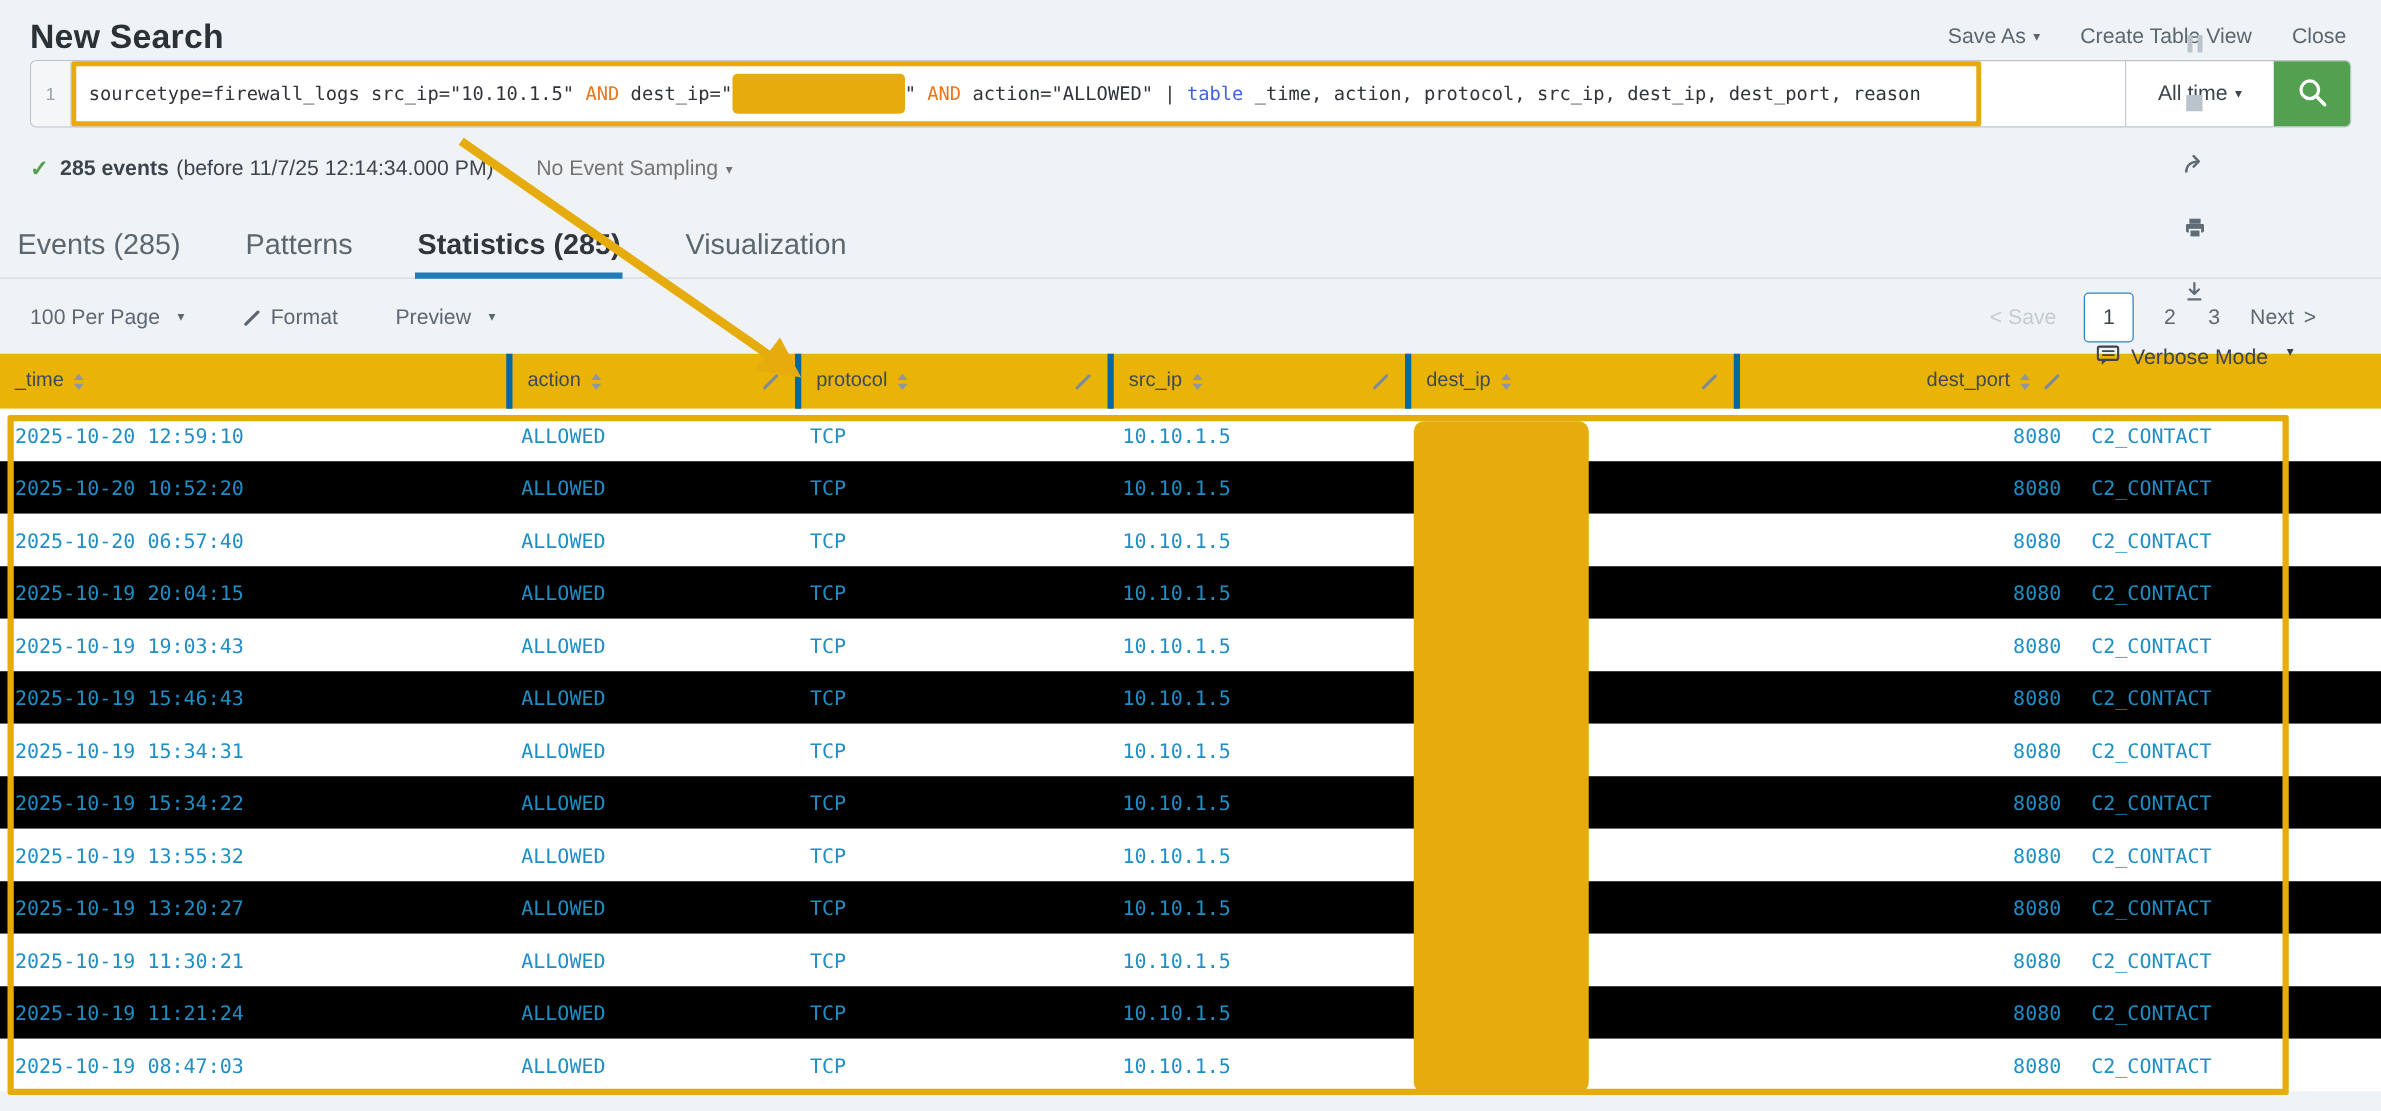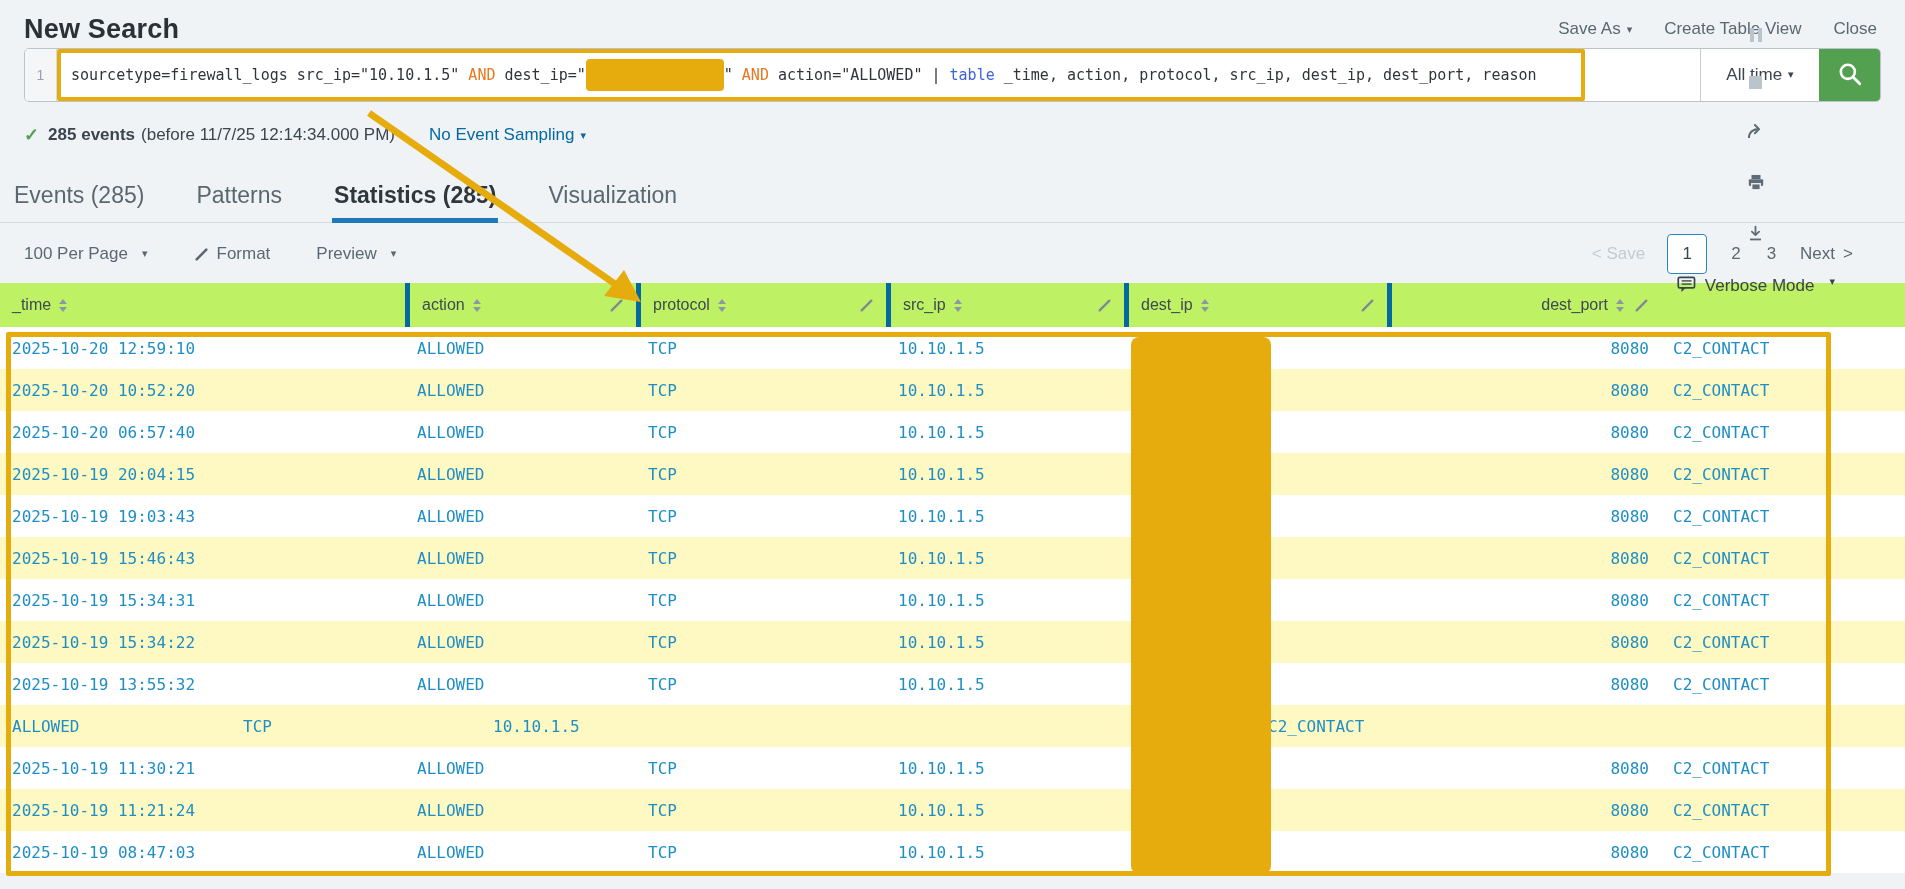--- a/index.html
+++ b/index.html
@@ -49,21 +49,21 @@
     width:61px; border:none; background:var(--green); border-radius:0 4px 4px 0;
     display:flex; align-items:center; justify-content:center; cursor:pointer;
   }
 
   
   .status-row { margin:16px 24px 0 24px; display:flex; justify-content:space-between; align-items:center; height:34px; }
   .status-left { display:flex; align-items:center; font-size:17px; }
   .check { color:var(--green); font-weight:bold; font-size:18px; margin-right:9px; }
   .ev-count { font-weight:bold; color:#3c444d; margin-right:6px; }
   .ev-qualifier { color:#3c444d; }
-  .sampling { margin-left:34px; color:#0369a1; cursor:pointer; }
+  .sampling { margin-left:34px; color:#737373; cursor:pointer; }
   .status-right { display:flex; align-items:center; gap:34px; margin-right:46px; font-size:17px; color:#4a545c;flex-direction:column; }
   .job { cursor:pointer; }
   .icon-btn { display:flex; align-items:center; cursor:pointer; }
   .pause-icon { display:flex; gap:4px; }
   .pause-icon i { display:block; width:4px; height:14px; background:#b9c4cc; }
   .stop-icon i { display:block; width:13px; height:13px; background:#b9c4cc; }
   .verbose { display:flex; align-items:flex-start; gap:9px; color:#3c444d; cursor:pointer; }
 
   
   .tabs-row { margin-top:16px; padding:0 12px; border-bottom:1px solid #d4dade; display:flex; gap:48px; }
@@ -77,35 +77,35 @@
   .tool { display:flex; align-items:center; gap:8px; cursor:pointer; white-space:nowrap; }
   .pagination { display:flex; align-items:center; gap:22px; font-size:17px; color:#5c6773; margin-right:28px; }
   .pg-prev { color:#c3ccd2; }
   .pg-num { cursor:pointer; padding:0 2px; }
   .pg-current { width:40px; height:40px; border:1px solid #2e84c0; border-radius:4px; display:flex; align-items:center; justify-content:center; color:#3c444d; background:#fff; }
   .pg-next { cursor:pointer; display:flex; gap:8px; align-items:center; }
   .chev { font-size:17px; }
 
   
   .results { width:1905px; }
-  .thead { display:flex; height:44px; background:#bef264; }
+  .thead { display:flex; height:44px; background:#eab308; }
   .th {
     display:flex; align-items:center; padding:0 12px; font-size:16px; color:#3e4953;
     border-left:5px solid #0369a1; cursor:pointer;
   }
   .th:first-child { border-left:none; }
   .th .spacer { flex:1; }
   .th.right { justify-content:flex-end; }
   .sort { display:inline-flex; flex-direction:column; gap:3px; margin-left:8px; }
   .sort .up { width:0; height:0; border-left:4px solid transparent; border-right:4px solid transparent; border-bottom:5px solid #8a98a3; }
   .sort .down { width:0; height:0; border-left:4px solid transparent; border-right:4px solid transparent; border-top:5px solid #8a98a3; }
   .c0{width:405px}.c1{width:231px}.c2{width:250px}.c3{width:238px}.c4{width:263px}.c5{width:274px}.c6{width:244px}
   .tr { display:flex; height:42px; }
   .tr.odd { background:#fff; }
-  .tr.even { background:#fef9c3; }
+  .tr.even { background:#000000; }
   .td {
     display:flex; align-items:center; padding:0 12px;
     font-family:"DejaVu Sans Mono", monospace; font-size:16px; color:#1f8ec5;
     overflow:hidden; white-space:nowrap; cursor:pointer;
   }
   .td.right { justify-content:flex-end; }
 
   
   .overlay { position:absolute; pointer-events:none; }
   .table-highlight { left:6px; top:332px; width:1825px; height:544px; border:5px solid var(--gold); border-radius:2px; }
@@ -368,20 +368,21 @@
       <div class="tr odd">
         <div class="td c0">2025-10-19 13:55:32</div>
         <div class="td c1">ALLOWED</div>
         <div class="td c2">TCP</div>
         <div class="td c3">10.10.1.5</div>
         <div class="td c4"></div>
         <div class="td c5 right">8080</div>
         <div class="td c6">C2_CONTACT</div>
       </div>
       <div class="tr even">
+        <div class="td c0">2025-10-19 13:20:27</div>
         <div class="td c1">ALLOWED</div>
         <div class="td c2">TCP</div>
         <div class="td c3">10.10.1.5</div>
         <div class="td c4"></div>
         <div class="td c5 right">8080</div>
         <div class="td c6">C2_CONTACT</div>
       </div>
       <div class="tr odd">
         <div class="td c0">2025-10-19 11:30:21</div>
         <div class="td c1">ALLOWED</div>

